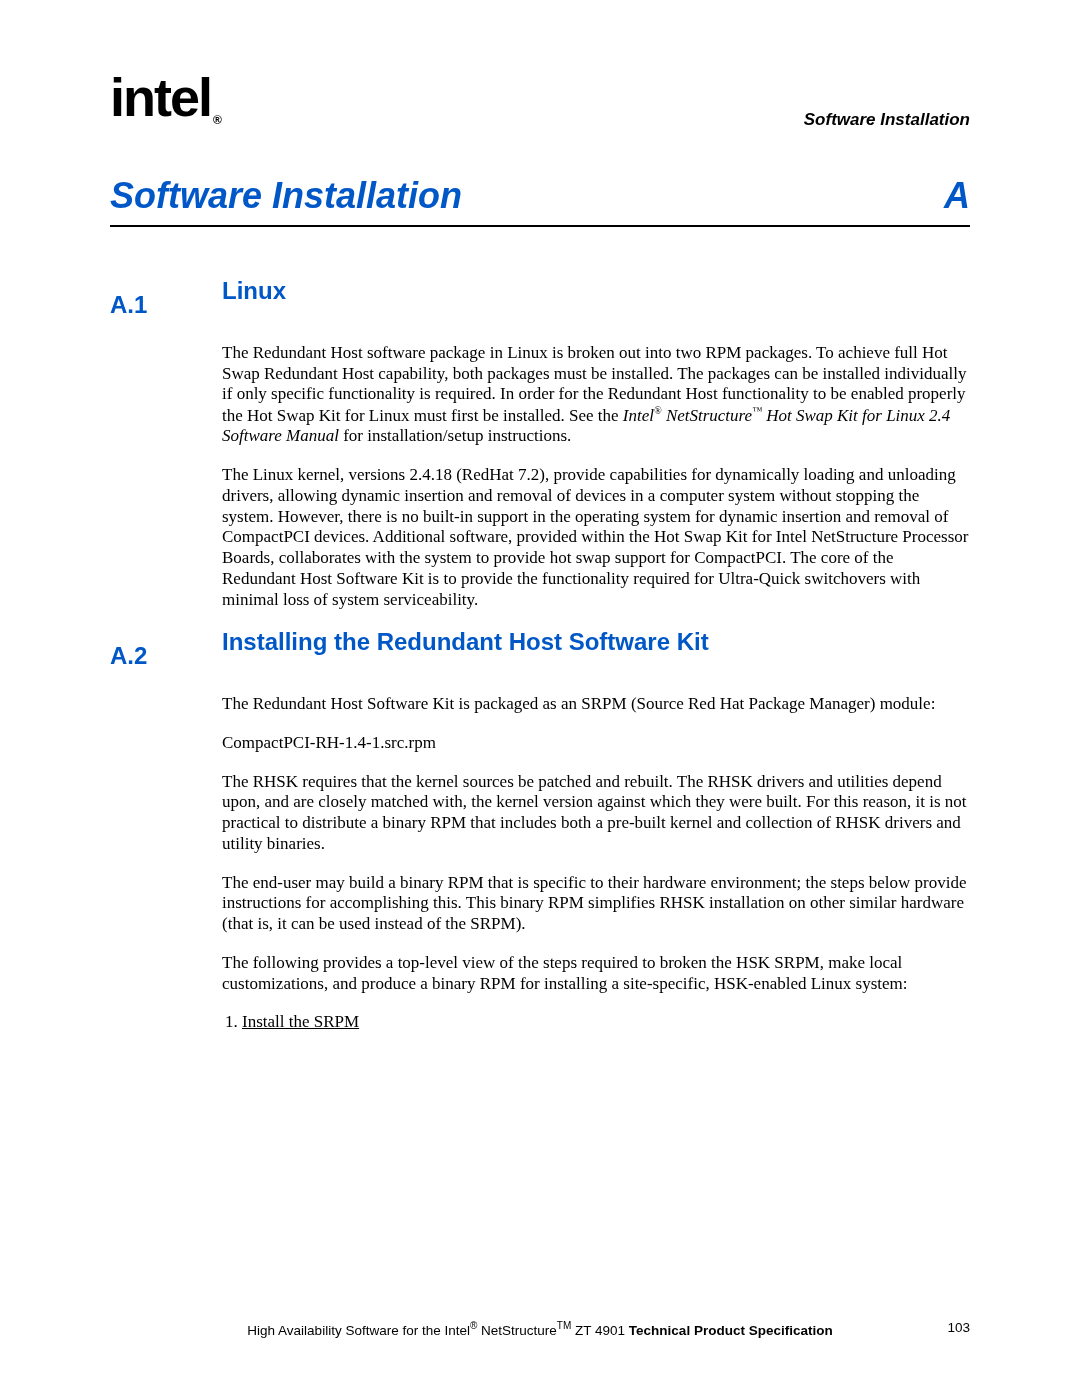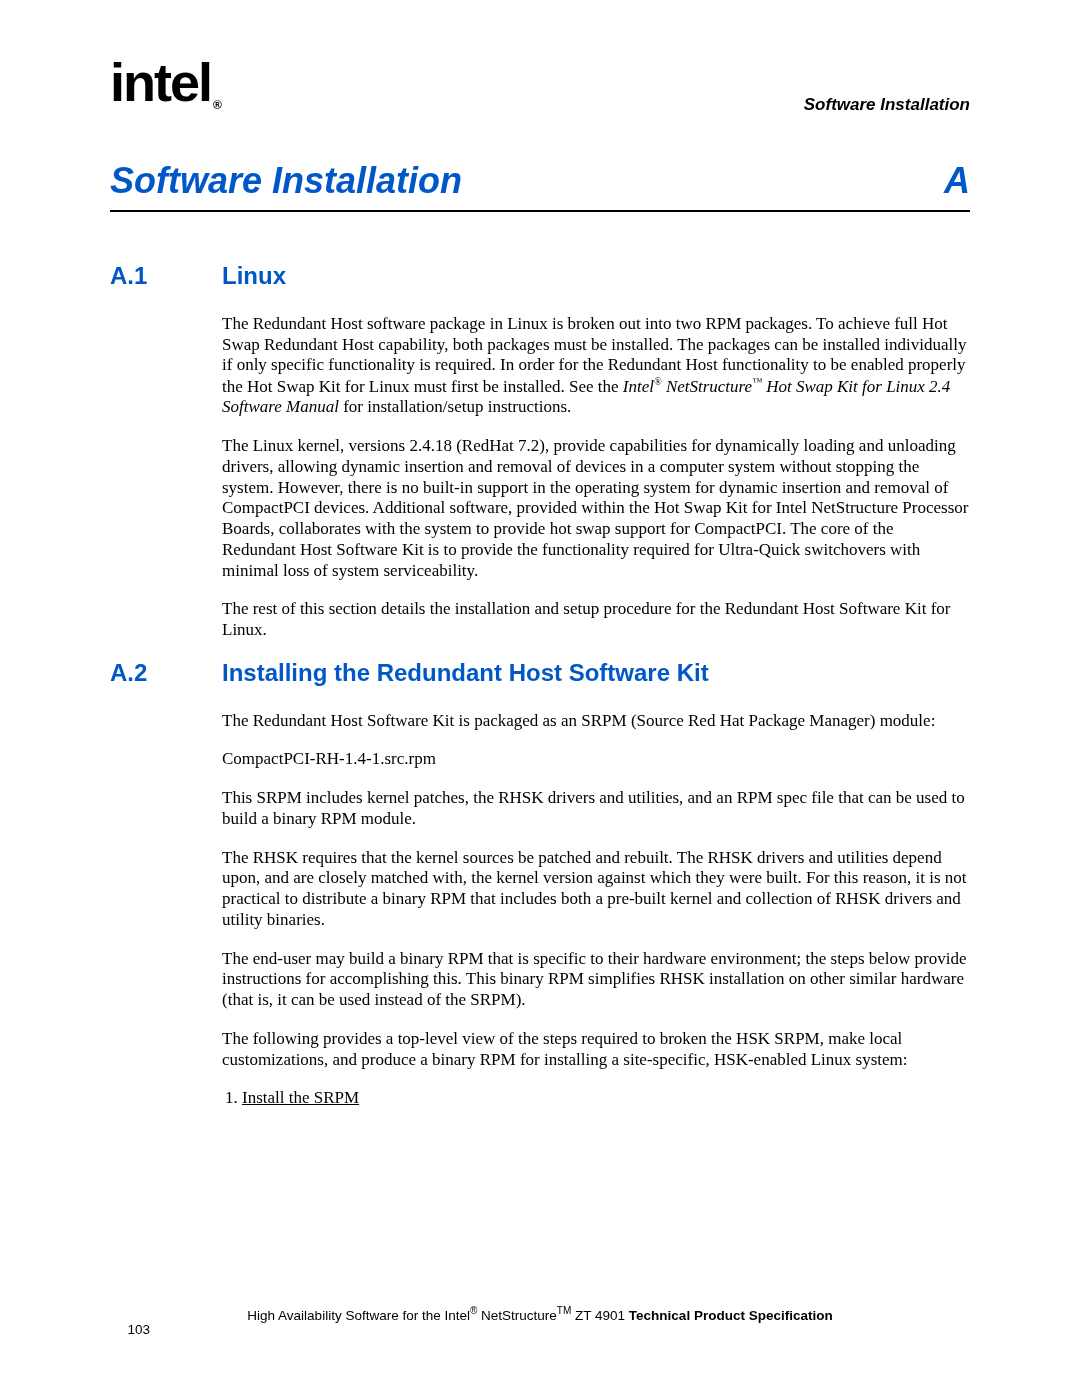--- a/index.html
+++ b/index.html
@@ -8,21 +8,21 @@
     padding: 0;
     background: #ffffff;
     font-family: "Times New Roman", Times, serif;
     color: #000;
   }
   .page {
     width: 1080px;
     height: 1397px;
     position: relative;
     box-sizing: border-box;
-    padding: 55px 110px 0 110px;
+    padding: 70px 110px 0 110px;
   }
   .header-row {
     display: flex;
     justify-content: space-between;
     align-items: flex-end;
     margin-bottom: 45px;
   }
   .logo {
     font-family: Arial, Helvetica, sans-serif;
     font-weight: 700;
@@ -63,20 +63,21 @@
     display: flex;
     font-family: Arial, Helvetica, sans-serif;
     font-weight: 700;
     font-size: 24px;
     color: #0057c7;
     margin-bottom: 24px;
   }
   .section-heading .num {
     width: 112px;
     flex: 0 0 112px;
+    margin-top: 14px;
   }
   .body-block {
     margin-left: 112px;
     font-size: 17px;
     line-height: 1.22;
   }
   .body-block p {
     margin: 0 0  0;
     margin-bottom: 18px;
   }
@@ -95,21 +96,20 @@
   }
   .footer {
     position: absolute;
     bottom: 60px;
     left: 110px;
     right: 110px;
     display: flex;
     justify-content: space-between;
     font-family: Arial, Helvetica, sans-serif;
     font-size: 13.5px;
-    flex-direction: column;
   }
   .footer .title-part {
     text-align: center;
     flex: 1;
   }
   .footer .page-num {
     width: 40px;
     text-align: right;
   }
   .footer .spacer {
@@ -135,30 +135,28 @@
   </div>
 
   <div id="content">
       <div class="section-heading">
         <span class="num">A.1</span>
         <span>Linux</span>
       </div>
       <div class="body-block">
         <p><span>The Redundant Host software package in Linux is broken out into two RPM packages. To achieve full Hot Swap Redundant Host capability, both packages must be installed. The packages can be installed individually if only specific functionality is required. In order for the Redundant Host functionality to be enabled properly the Hot Swap Kit for Linux must first be installed. See the </span><span class="italic">Intel</span><span class="italic sup">®</span><span class="italic"> NetStructure</span><span class="italic sup">™</span><span class="italic"> Hot Swap Kit for Linux 2.4 Software Manual</span><span> for installation/setup instructions.</span></p>
         <p><span>The Linux kernel, versions 2.4.18 (RedHat 7.2), provide capabilities for dynamically loading and unloading drivers, allowing dynamic insertion and removal of devices in a computer system without stopping the system. However, there is no built-in support in the operating system for dynamic insertion and removal of CompactPCI devices. Additional software, provided within the Hot Swap Kit for Intel NetStructure Processor Boards, collaborates with the system to provide hot swap support for CompactPCI. The core of the Redundant Host Software Kit is to provide the functionality required for Ultra-Quick switchovers with minimal loss of system serviceability.</span></p>
-        <p><span>The rest of this section details the installation and setup procedure for the Redundant Host Software Kit for Linux.</span></p>
       </div>
       <div class="section-heading">
         <span class="num">A.2</span>
         <span>Installing the Redundant Host Software Kit</span>
       </div>
       <div class="body-block">
         <p><span>The Redundant Host Software Kit is packaged as an SRPM (Source Red Hat Package Manager) module:</span></p>
         <p><span>CompactPCI-RH-1.4-1.src.rpm</span></p>
-        <p><span>This SRPM includes kernel patches, the RHSK drivers and utilities, and an RPM spec file that can be used to build a binary RPM module.</span></p>
         <p><span>The RHSK requires that the kernel sources be patched and rebuilt. The RHSK drivers and utilities depend upon, and are closely matched with, the kernel version against which they were built. For this reason, it is not practical to distribute a binary RPM that includes both a pre-built kernel and collection of RHSK drivers and utility binaries.</span></p>
         <p><span>The end-user may build a binary RPM that is specific to their hardware environment; the steps below provide instructions for accomplishing this. This binary RPM simplifies RHSK installation on other similar hardware (that is, it can be used instead of the SRPM).</span></p>
         <p><span>The following provides a top-level view of the steps required to broken the HSK SRPM, make local customizations, and produce a binary RPM for installing a site-specific, HSK-enabled Linux system:</span></p>
         <ol class="list">
           <li>Install the SRPM</li>
         </ol>
       </div>
     </div>
 
   <div class="footer">

